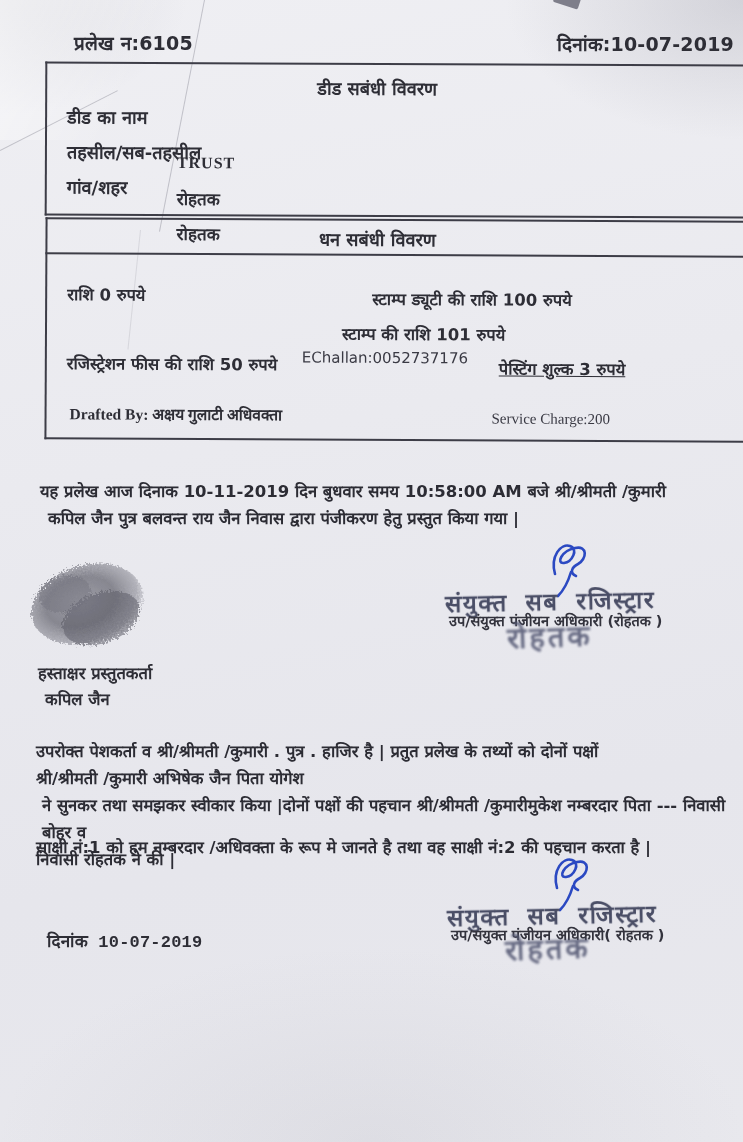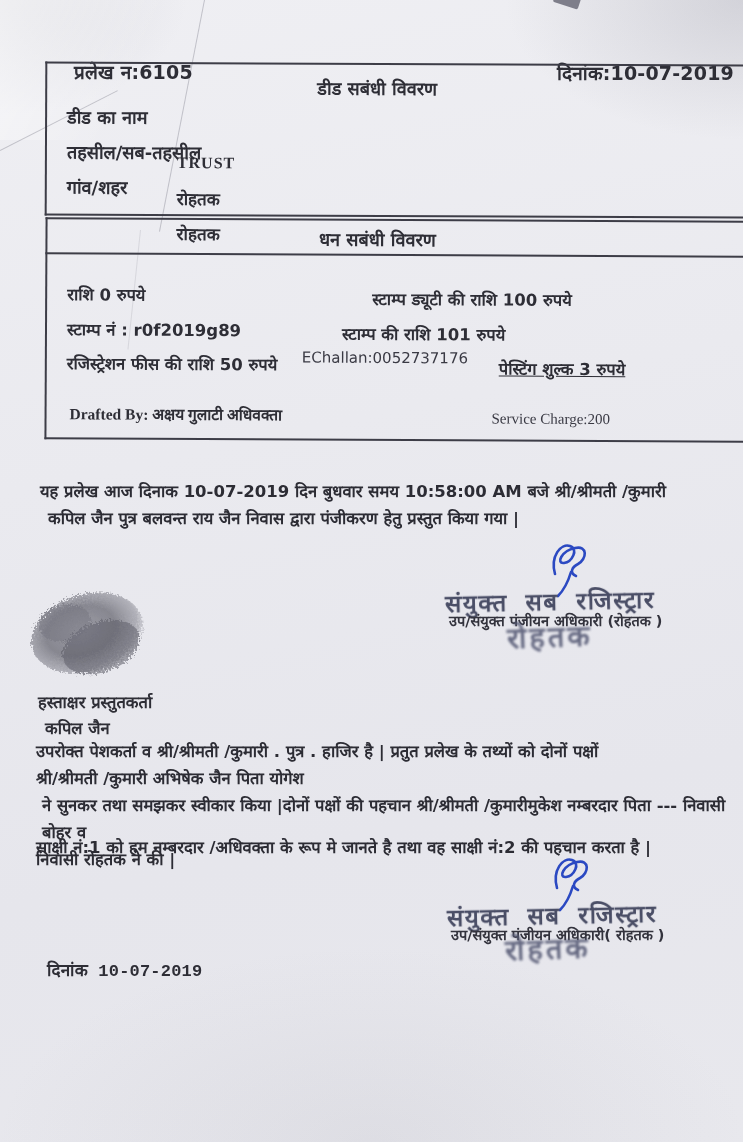--- a/index.html
+++ b/index.html
@@ -14,21 +14,21 @@
       linear-gradient(168deg,#efeff3 0%,#eaeaef 38%,#e6e6ec 70%,#e8e8ed 100%);
   }
   .crease{position:absolute;background:rgba(110,110,122,.35);pointer-events:none;}
   .crease1{left:204px;top:0;width:1px;height:236px;transform:rotate(11deg);transform-origin:top center;}
   .crease2{left:0;top:150px;width:132px;height:1px;transform:rotate(-27deg);transform-origin:left center;}
   .crease3{left:140px;top:230px;width:1px;height:120px;transform:rotate(6deg);transform-origin:top center;background:rgba(120,120,132,.18);}
   .shade-fold{position:absolute;left:0;top:0;width:240px;height:140px;
     background:linear-gradient(115deg, rgba(255,255,255,.55) 0%, rgba(255,255,255,0) 55%);pointer-events:none;}
   .topedge{position:absolute;left:554px;top:-6px;width:26px;height:12px;background:#7e7e8a;transform:rotate(18deg);border-radius:2px;}
 
-  .abs{position:absolute;margin-top:29px;}
+  .abs{position:absolute;}
   .hin{font-weight:700;letter-spacing:.2px;}
   .doc-no{left:74px;top:30px;font-size:19px;}
   .hdr-date{left:557px;top:31px;font-size:19px;}
 
   .box{position:absolute;left:45px;border:2px solid #3d3d47;border-right:none;background:transparent;}
   #deed-box{top:63px;width:698px;height:150px;transform:rotate(.25deg);}
   #money-box{top:219px;width:698px;height:218px;transform:rotate(.3deg);}
   .box-title{position:absolute;left:0;top:11px;width:660px;text-align:center;font-size:18px;font-weight:700;}
   #money-box .box-title{top:6px;}
   .title-sep{position:absolute;left:-2px;top:33px;width:700px;height:0;border-bottom:2px solid #3d3d47;}
@@ -77,31 +77,30 @@
     <div class="deed-row-value" style="top:76px;">रोहतक</div>
     <div class="deed-row-label" style="top:111px;">गांव/शहर</div>
     <div class="deed-row-value" style="top:111px;">रोहतक</div>
   </div>
 
   <div class="box" id="money-box">
     <div class="box-title">धन सबंधी विवरण</div>
     <div class="title-sep"></div>
     <div class="mtext" style="left:20px;top:63px;">राशि 0 रुपये</div>
     <div class="mtext" style="left:325px;top:66px;">स्टाम्प ड्यूटी की राशि   100 रुपये</div>
-    <div class="mtext" style="left:20px;top:98px;">स्टाम्प नं :  r0f2019g89</div>
     <div class="mtext" style="left:295px;top:101px;">स्टाम्प की राशि 101 रुपये</div>
     <div class="mtext" style="left:20px;top:132px;">रजिस्ट्रेशन फीस की राशि 50   रुपये</div>
     <div class="ltext" style="left:255px;top:128px;">EChallan:0052737176</div>
     <div class="mtext" style="left:452px;top:135px;text-decoration:underline;">पेस्टिंग शुल्क   3   रुपये</div>
     <div class="mtext latinserif" style="left:23px;top:183px;font-size:15.5px;">Drafted By: अक्षय गुलाटी अधिवक्ता</div>
     <div class="ltext latinserif" style="left:445px;top:189px;">Service Charge:200</div>
   </div>
 
   <div class="para" style="left:40px;top:479px;width:650px;">
-    <div>यह प्रलेख आज दिनाक 10-07-2019 दिन बुधवार समय 10:58:00 AM बजे श्री/श्रीमती /कुमारी</div>
+    <div>यह प्रलेख आज दिनाक 10-11-2019 दिन बुधवार समय 10:58:00 AM बजे श्री/श्रीमती /कुमारी</div>
     <div style="margin-left:8px;">कपिल जैन पुत्र बलवन्त राय जैन  निवास  द्वारा पंजीकरण हेतु प्रस्तुत किया गया |</div>
   </div>
 
   <div class="abs" style="left:25px;top:556px;">
     <svg width="132" height="108" viewBox="0 0 132 108">
       <defs>
         <radialGradient id="fg" cx="45%" cy="45%" r="62%">
           <stop offset="0%" stop-color="#7e7e88" stop-opacity=".70"></stop>
           <stop offset="50%" stop-color="#6b6b75" stop-opacity=".78"></stop>
           <stop offset="82%" stop-color="#84848e" stop-opacity=".55"></stop>

